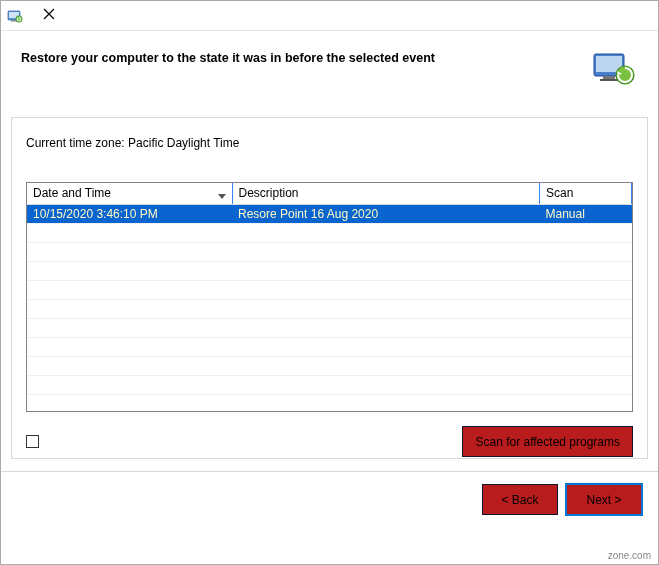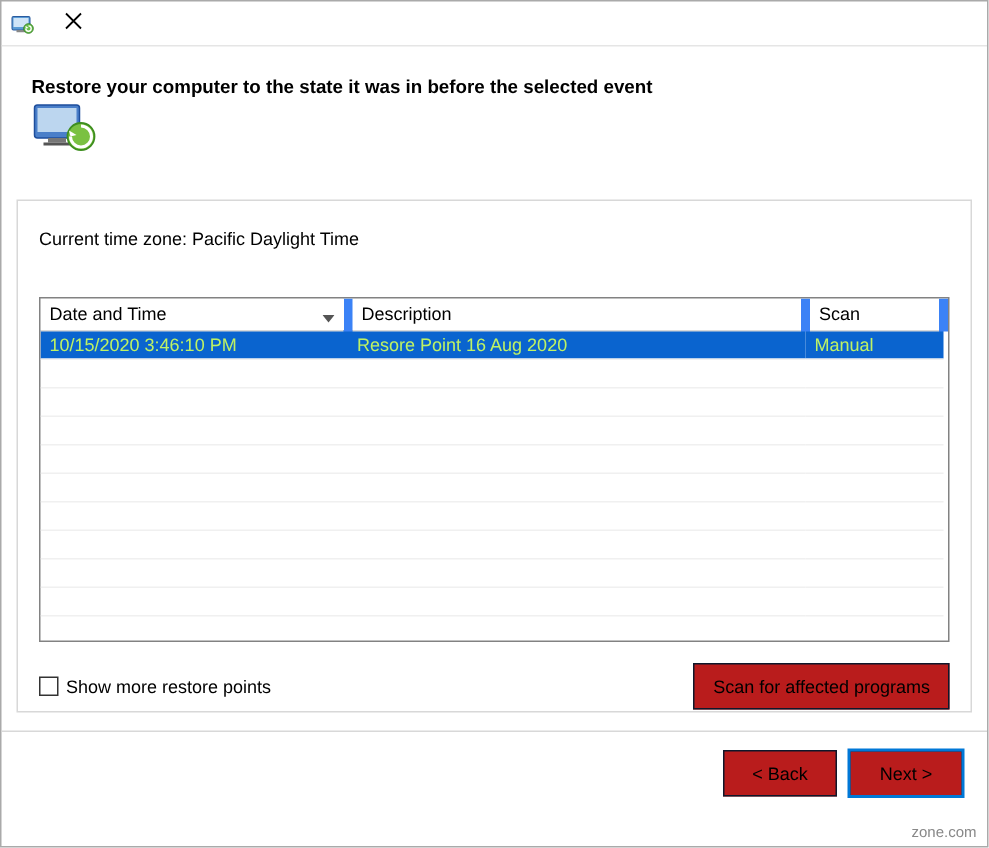--- a/index.html
+++ b/index.html
@@ -37,21 +37,20 @@
     align-items: center;
     justify-content: center;
     cursor: pointer;
   }
   .titlebar .close svg { width: 12px; height: 12px; }
   
   .header {
     display: flex;
     align-items: flex-start;
     padding: 18px 18px 28px 20px;
-    flex-direction: column;
   }
   .header .heading {
     flex: 1;
     font-weight: bold;
     font-size: 12.5px;
     padding-top: 2px;
   }
   .header .header-icon { width: 44px; height: 40px; margin-right: 4px; }
   
   .panel {
@@ -71,40 +70,40 @@
     width: 100%;
     border-collapse: collapse;
     table-layout: fixed;
   }
   thead th {
     text-align: left;
     font-weight: normal;
     font-size: 12px;
     padding: 3px 6px;
     background: #fff;
-    border-right: 6px solid #3b82f6;
+    border-right: 1px solid #3b82f6;
     border-bottom: 1px solid #d8d8d8;
     position: relative;
     height: 21px;
   }
   thead th .sort-ind {
     position: absolute;
     right: 6px;
     top: 6px;
   }
   tbody td {
     padding: 2px 6px;
     height: 18px;
     font-size: 12px;
     border-bottom: 1px solid #f0f0f0;
   }
   tbody tr.empty td { color: transparent; }
   tbody tr.selected td {
     background: #0a64cf;
-    color: #bef264;
+    color: #fef9c3;
   }
   
   .panel-footer {
     display: flex;
     align-items: center;
     justify-content: space-between;
     margin-top: 14px;
   }
   .checkbox-wrap {
     display: flex;
@@ -273,21 +272,20 @@
             <td>&nbsp;</td>
             <td>&nbsp;</td>
           </tr>
         </tbody>
     </table>
   </div>
 
   <div class="panel-footer">
     <label class="checkbox-wrap">
       <span class="checkbox"></span>
-      <span>Show more restore points</span>
     </label>
     <button class="btn wide">Scan for affected programs</button>
   </div>
 </div>
 
 <div class="buttonbar">
   <button class="btn">&lt; Back</button>
   <button class="btn default">Next &gt;</button>
 </div>
 

